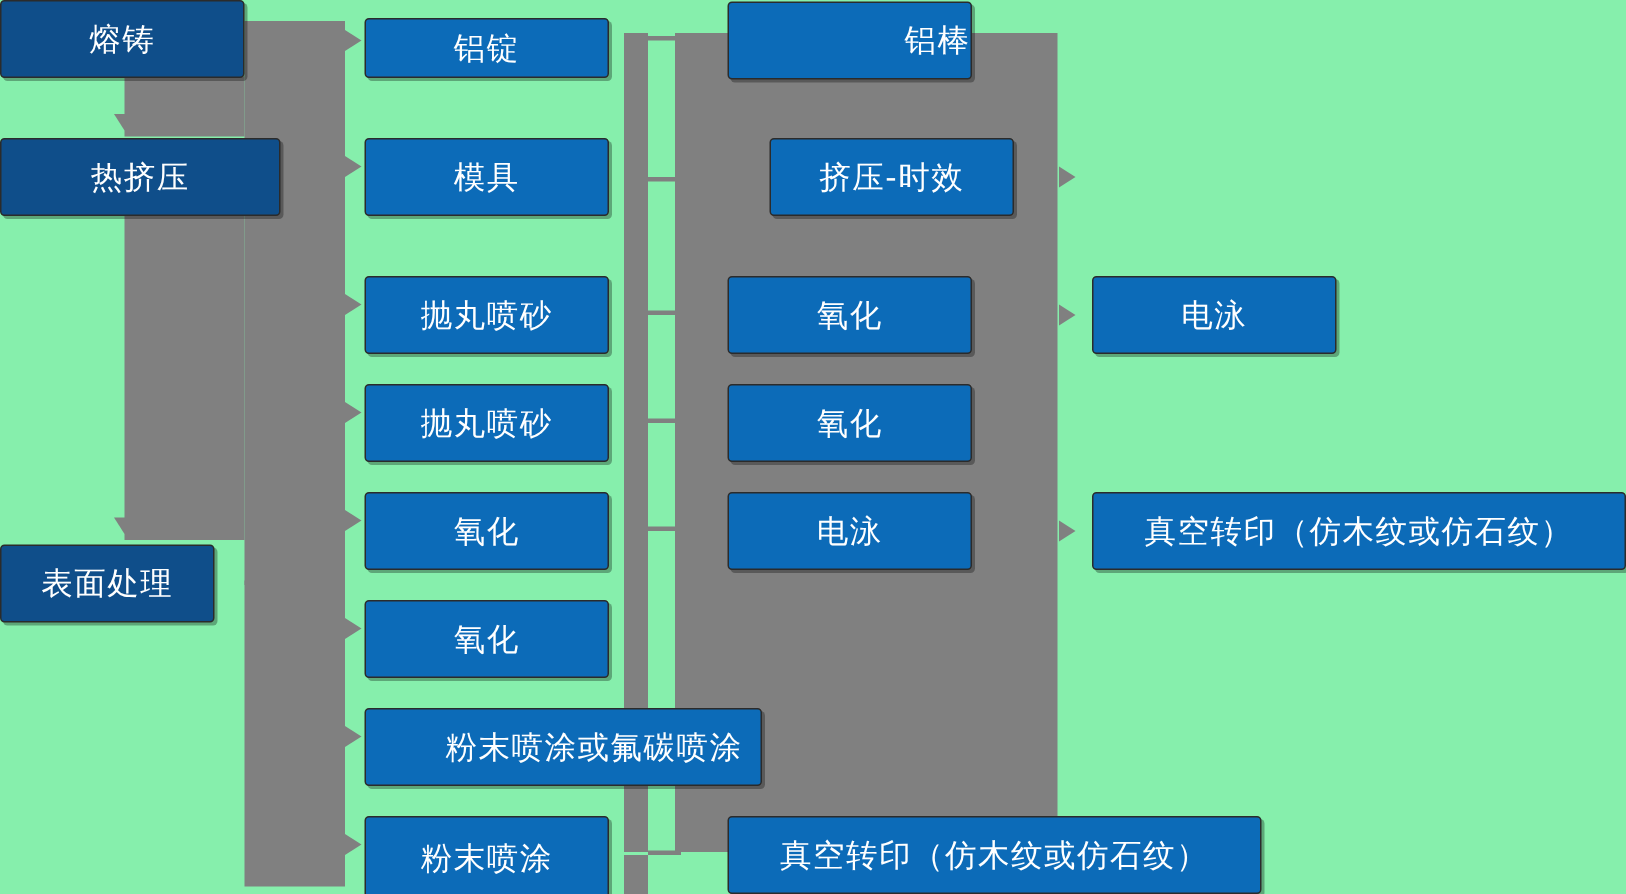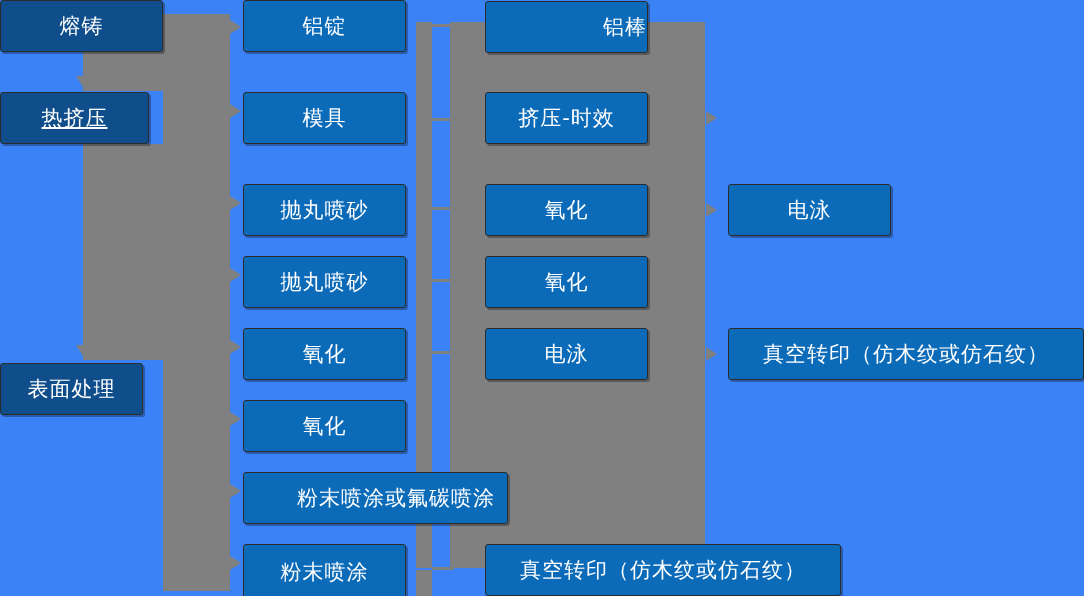--- a/index.html
+++ b/index.html
@@ -8,21 +8,21 @@
     background: #ffffff;
   }
   body {
     font-family: "DejaVu Sans", "Liberation Sans", sans-serif;
   }
   #canvas {
     position: relative;
     width: 1084px;
     height: 596px;
     overflow: hidden;
-    background: #3b82f6;
+    background: #86efac;
   }
 
   
   .gray {
     position: absolute;
     background: #808080;
   }
   .gray-line {
     position: absolute;
     background: #808080;
@@ -107,28 +107,28 @@
 
   <div class="gray" style="left:450px; top:22px; width:255px; height:546px;"></div>
 
   <div class="arrow-r" style="left:706px; top:111px;"></div>
   <div class="arrow-r" style="left:706px; top:203px;"></div>
   <div class="arrow-r" style="left:706px; top:347px;"></div>
 
   <div class="node dark" style="left:0px; top:0px; width:163px; height:52px;">
     <span class="label">熔铸</span>
   </div>
-  <div class="node dark" style="left:0px; top:92px; width:149px; height:52px;text-decoration:underline;">
+  <div class="node dark" style="left:0px; top:92px; width:187px; height:52px;">
     <span class="label">热挤压</span>
   </div>
   <div class="node dark" style="left:0px; top:363px; width:143px; height:52px;">
     <span class="label">表面处理</span>
   </div>
 
-  <div class="node mid" style="left:243px; top:0; width:163px; height:52px;">
+  <div class="node mid" style="left:243px; top:12px; width:163px; height:40px;">
     <span class="label">铝锭</span>
   </div>
   <div class="node mid" style="left:243px; top:92px; width:163px; height:52px;">
     <span class="label">模具</span>
   </div>
   <div class="node mid" style="left:243px; top:184px; width:163px; height:52px;">
     <span class="label">抛丸喷砂</span>
   </div>
   <div class="node mid" style="left:243px; top:256px; width:163px; height:52px;">
     <span class="label">抛丸喷砂</span>
@@ -142,21 +142,21 @@
   <div class="node mid" style="left:243px; top:472px; width:265px; height:52px;padding-left:41px;">
     <span class="label">粉末喷涂或氟碳喷涂</span>
   </div>
   <div class="node mid" style="left:243px; top:544px; width:163px; height:56px;">
     <span class="label">粉末喷涂</span>
   </div>
 
   <div class="node mid" style="left:485px; top:1px; width:163px; height:52px;justify-content:flex-end;">
     <span class="label">铝棒</span>
   </div>
-  <div class="node mid" style="left:485px; top:92px; width:163px; height:52px;">
+  <div class="node mid" style="left:513px; top:92px; width:163px; height:52px;">
     <span class="label">挤压-时效</span>
   </div>
   <div class="node mid" style="left:485px; top:184px; width:163px; height:52px;">
     <span class="label">氧化</span>
   </div>
   <div class="node mid" style="left:485px; top:256px; width:163px; height:52px;">
     <span class="label">氧化</span>
   </div>
   <div class="node mid" style="left:485px; top:328px; width:163px; height:52px;">
     <span class="label">电泳</span>

